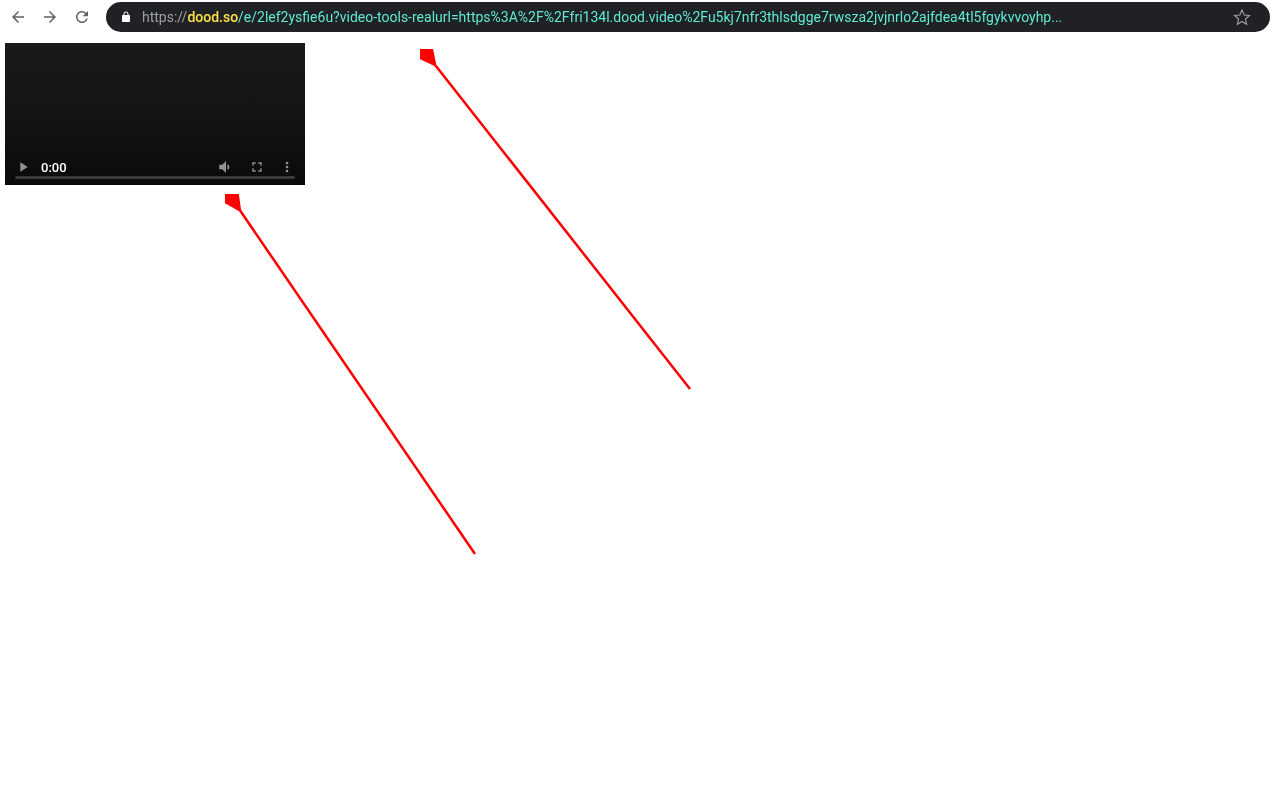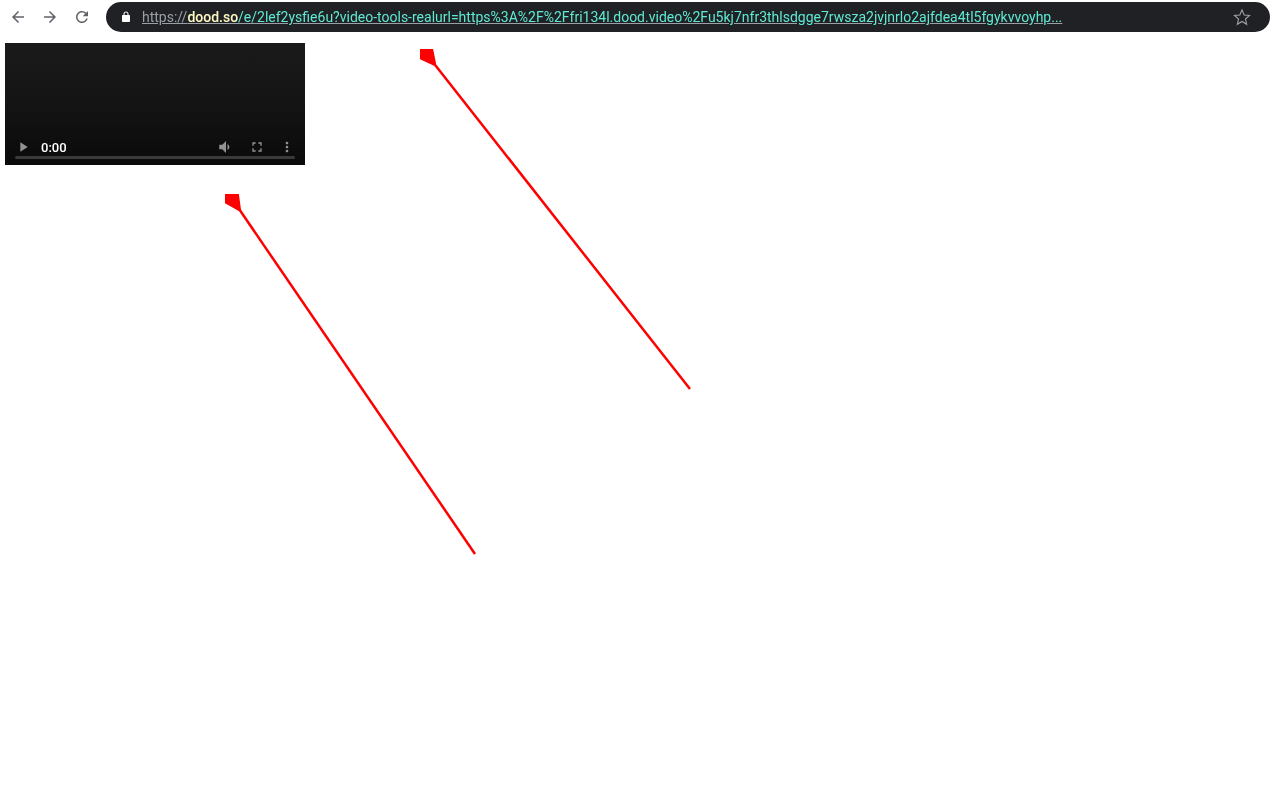--- a/index.html
+++ b/index.html
@@ -41,35 +41,34 @@
       border-radius: 15px;
       display: flex;
       align-items: center;
       padding: 0 14px;
       margin-left: 6px;
       margin-right: 6px;
       overflow: hidden;
       white-space: nowrap;
       font-size: 14px;
       color: #9aa0a6;
-      text-decoration: underline;
     }
     .url-lock {
       margin-right: 10px;
       display: flex;
       align-items: center;
     }
     .url-lock svg {
       fill: #ffffff;
     }
     .url-scheme {
       color: #9aa0a6;
     }
     .url-domain {
-      color: #fef9c3;
+      color: #fde047;
       font-weight: 500;
     }
     .url-rest {
       color: #5eead4;
     }
     .star-button {
       width: 28px;
       height: 28px;
       display: flex;
       align-items: center;
@@ -86,21 +85,21 @@
       position: relative;
       background: #ffffff;
       width: 100%;
       height: calc(100% - 34px);
     }
     .video-player {
       position: absolute;
       left: 5px;
       top: 9px;
       width: 300px;
-      height: 122px;
+      height: 142px;
       background: linear-gradient(to bottom, #1a1a1a 0%, #141414 50%, #0a0a0a 100%);
     }
     .video-controls {
       position: absolute;
       bottom: 0;
       left: 0;
       right: 0;
       height: 36px;
       display: flex;
       align-items: center;

